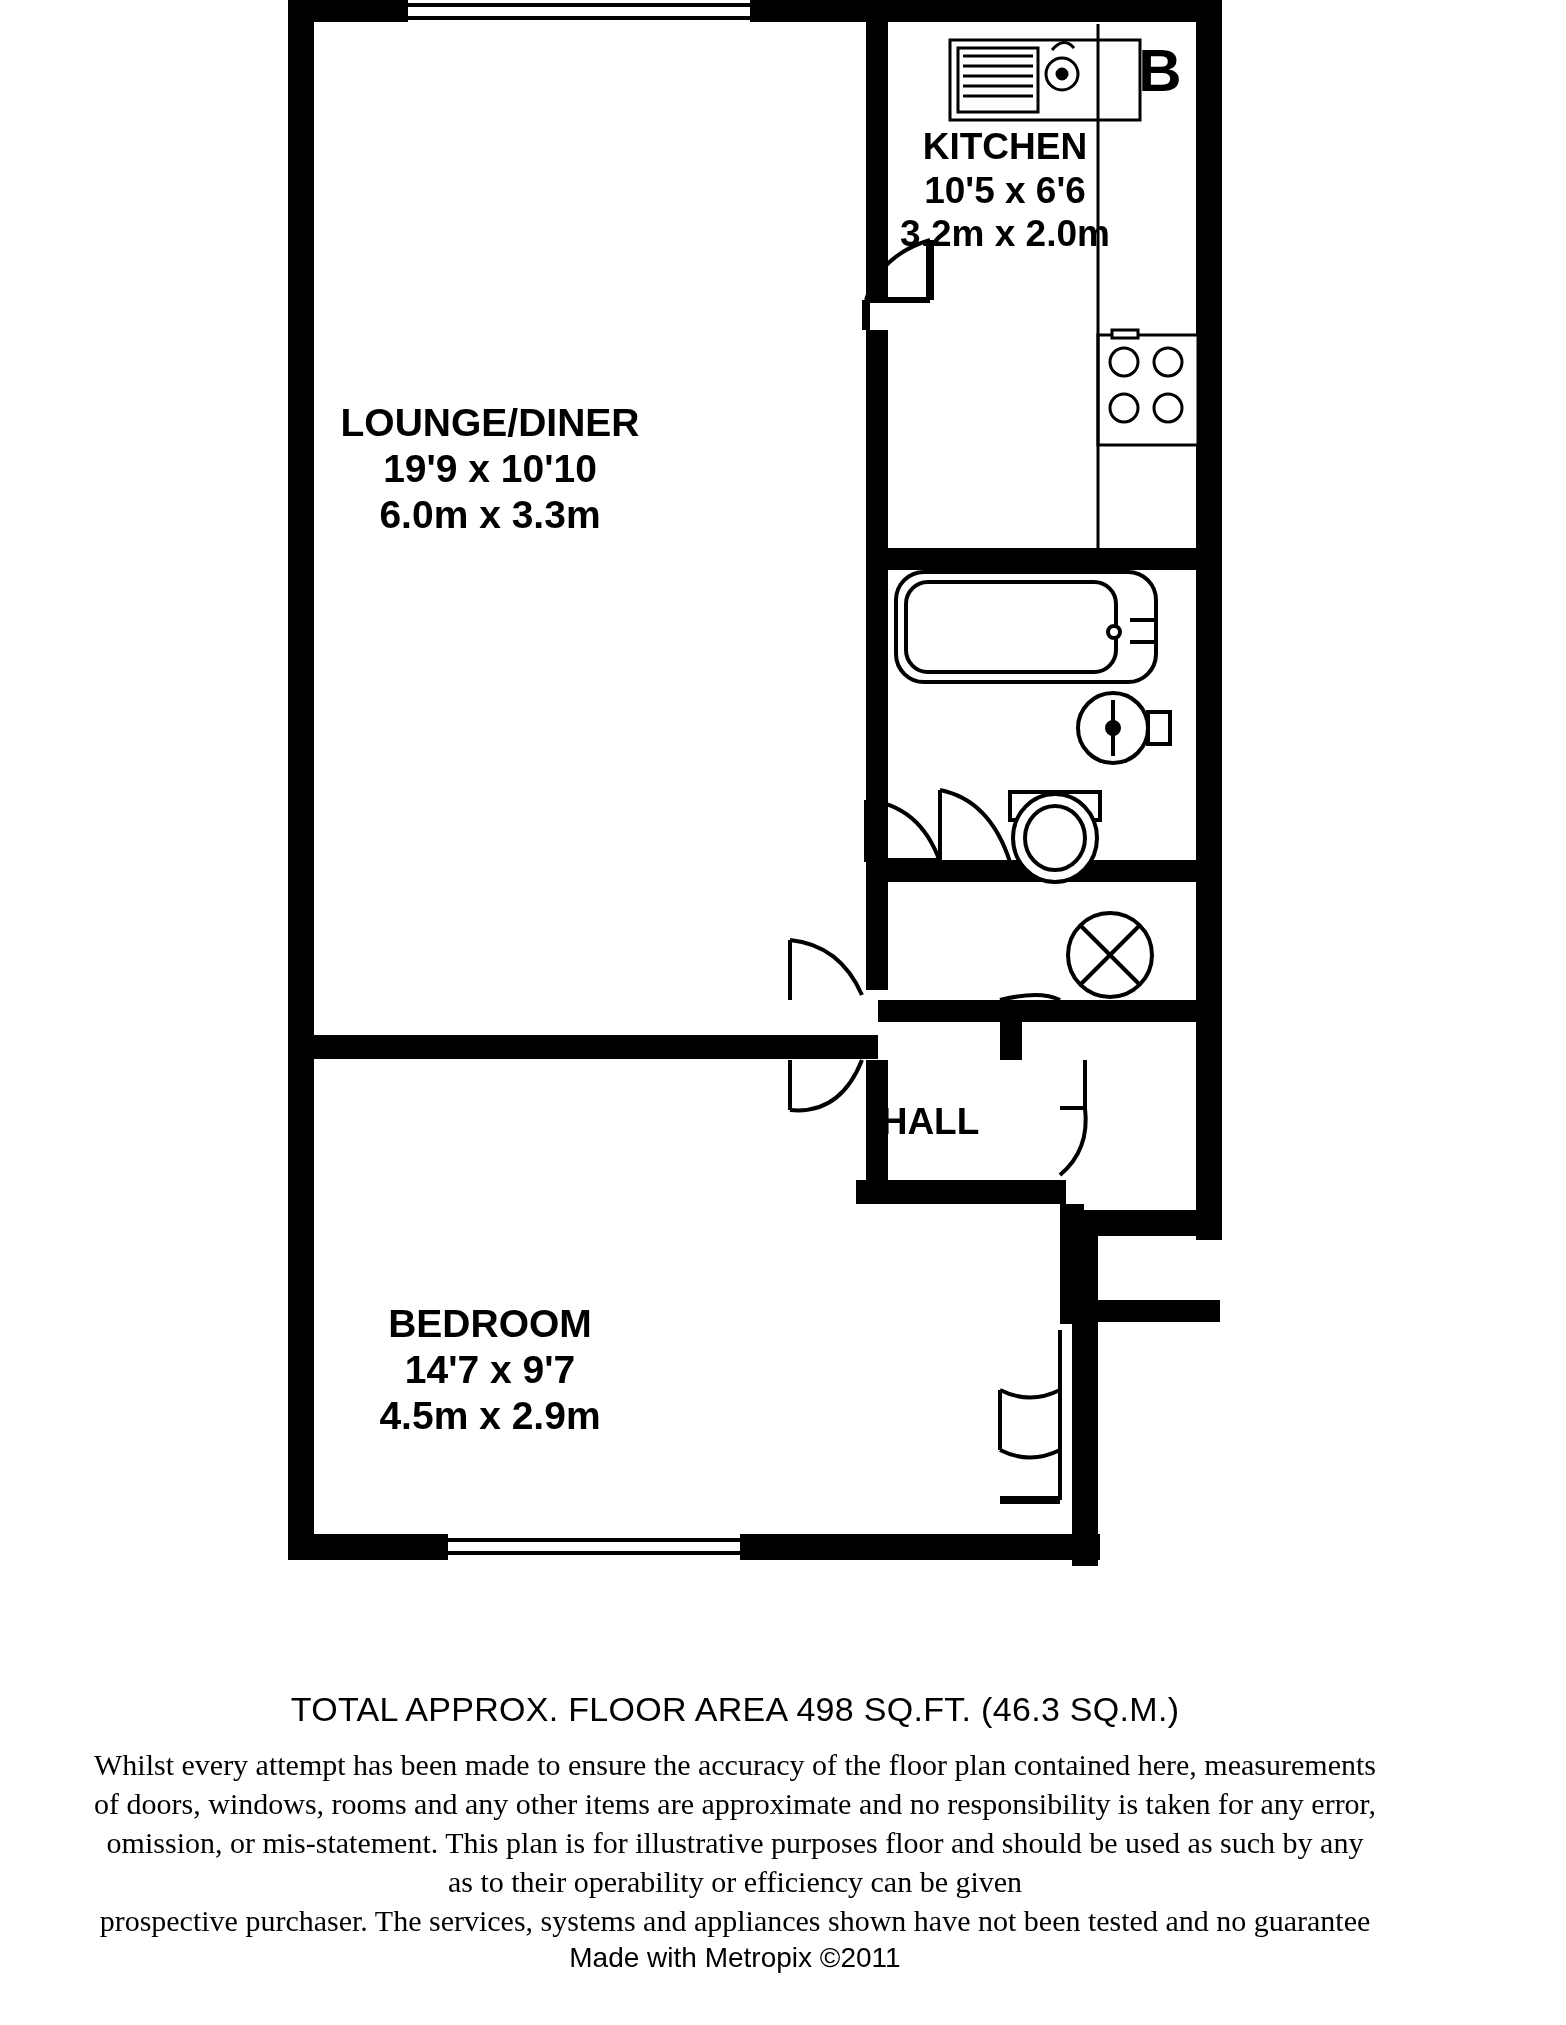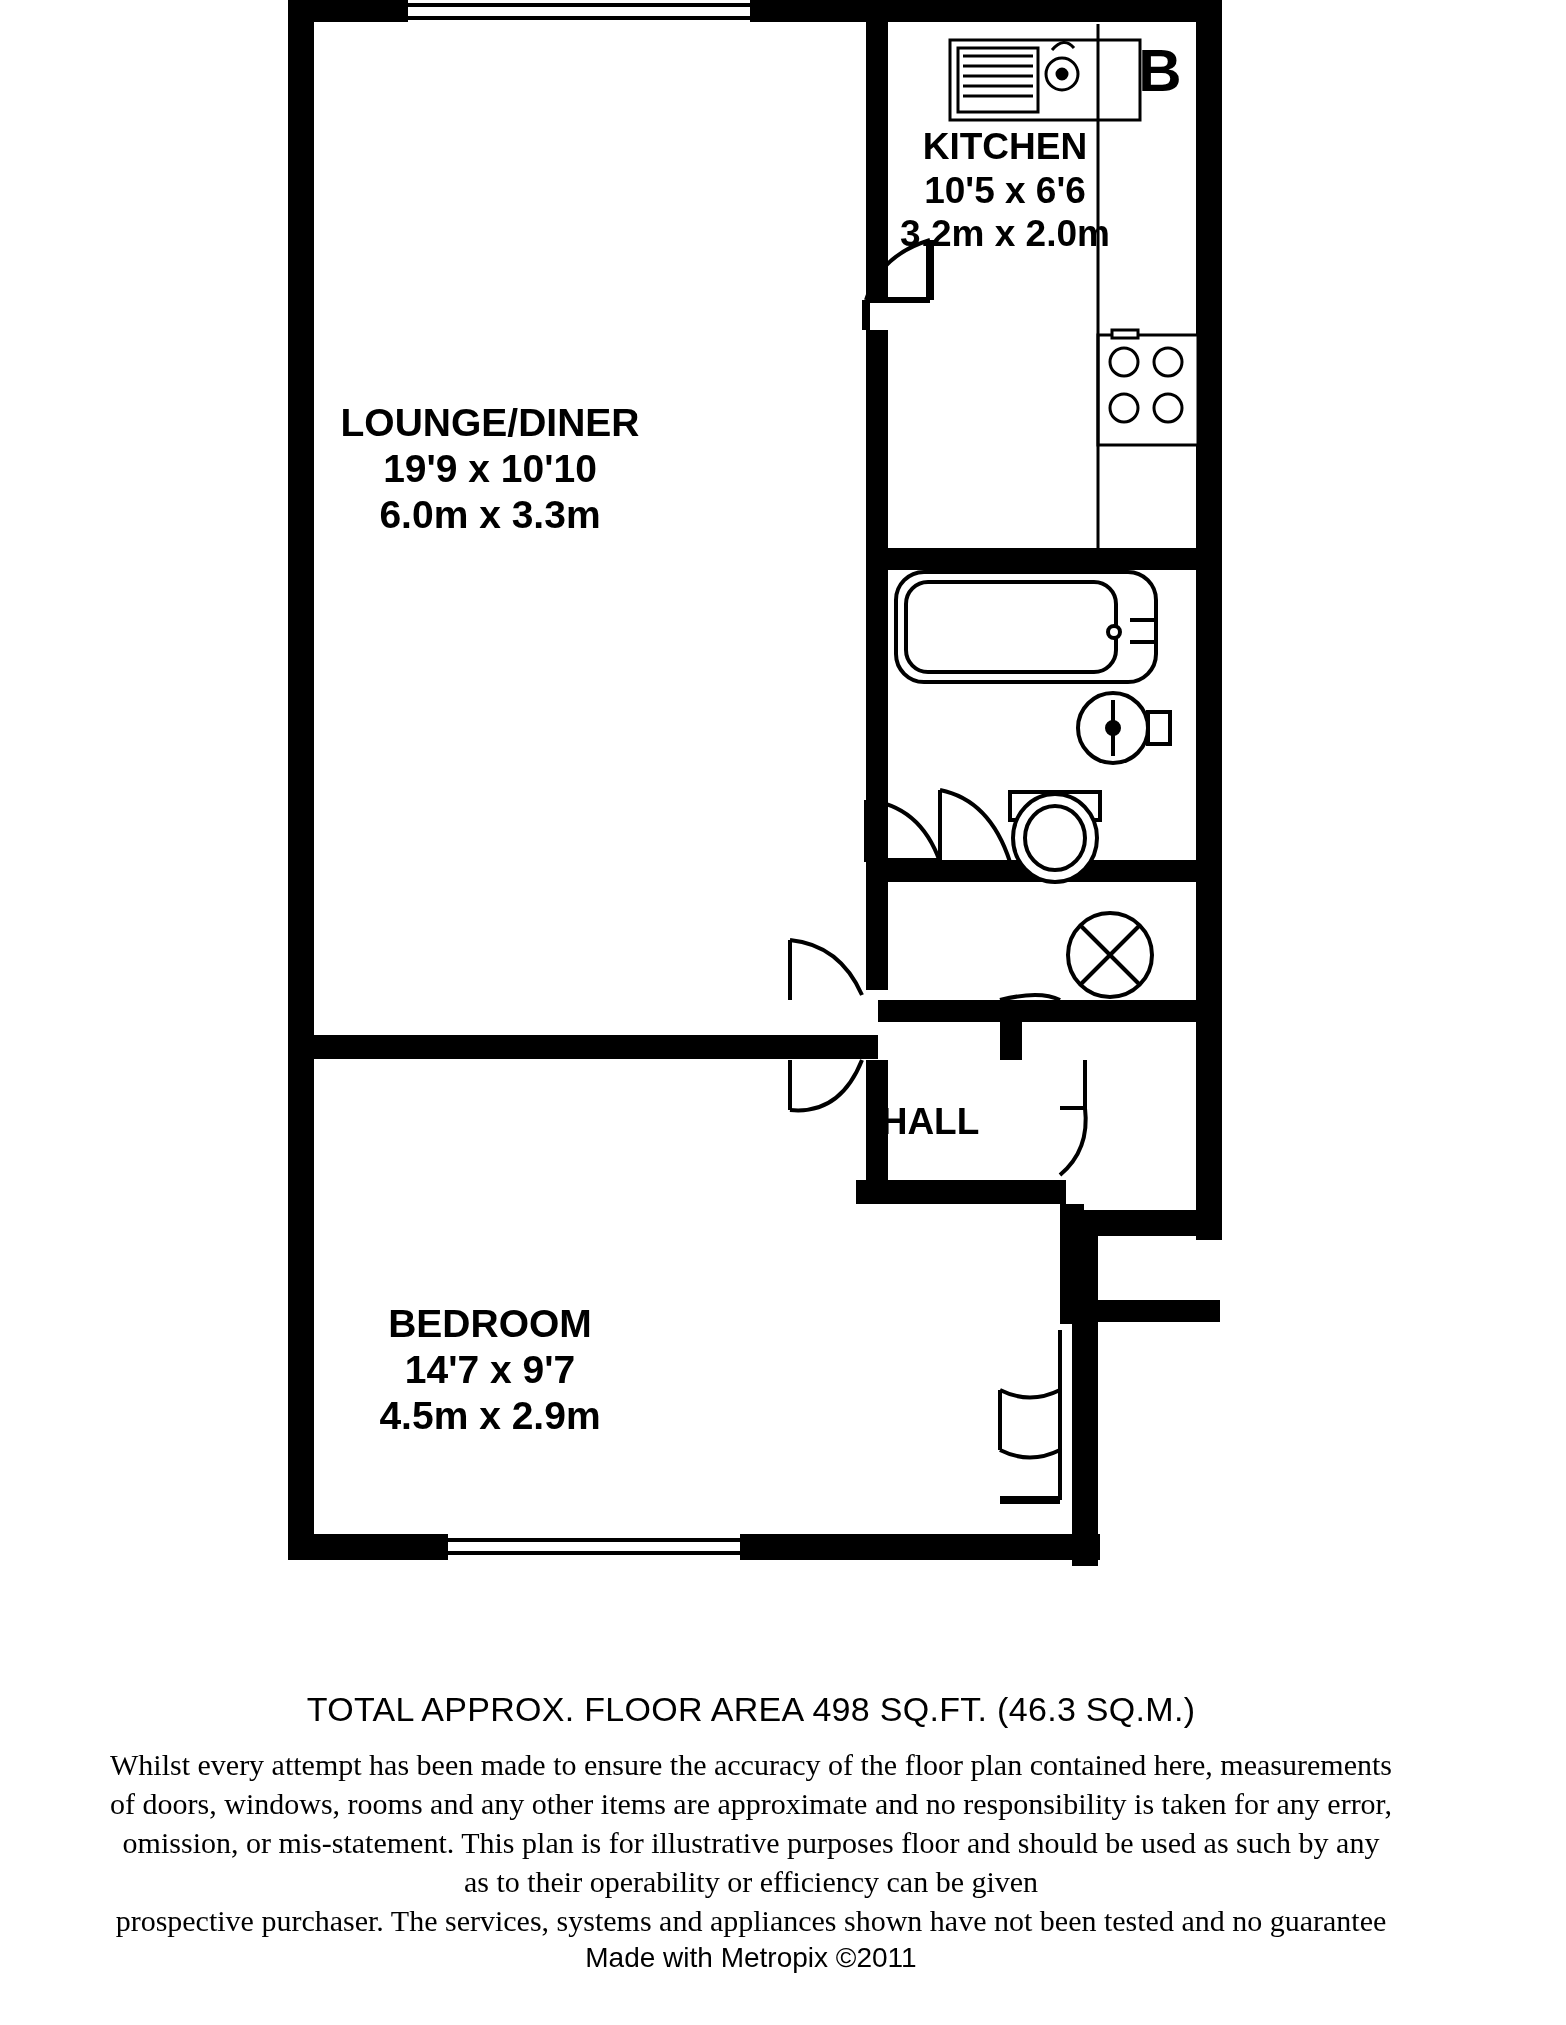--- a/index.html
+++ b/index.html
@@ -64,21 +64,21 @@
     width: 64px;
     height: 82px;
     font-size: 60px;
     font-weight: bold;
     text-align: center;
     line-height: 82px;
     color: #000;
   }
   #footer {
     position: absolute;
-    left: 16px;
+    left: 0;
     top: 1690px;
     width: 1470px;
     text-align: center;
   }
   #area-total {
     font-size: 34px;
     font-weight: normal;
     letter-spacing: 0.3px;
     color: #000;
     margin-bottom: 16px;

